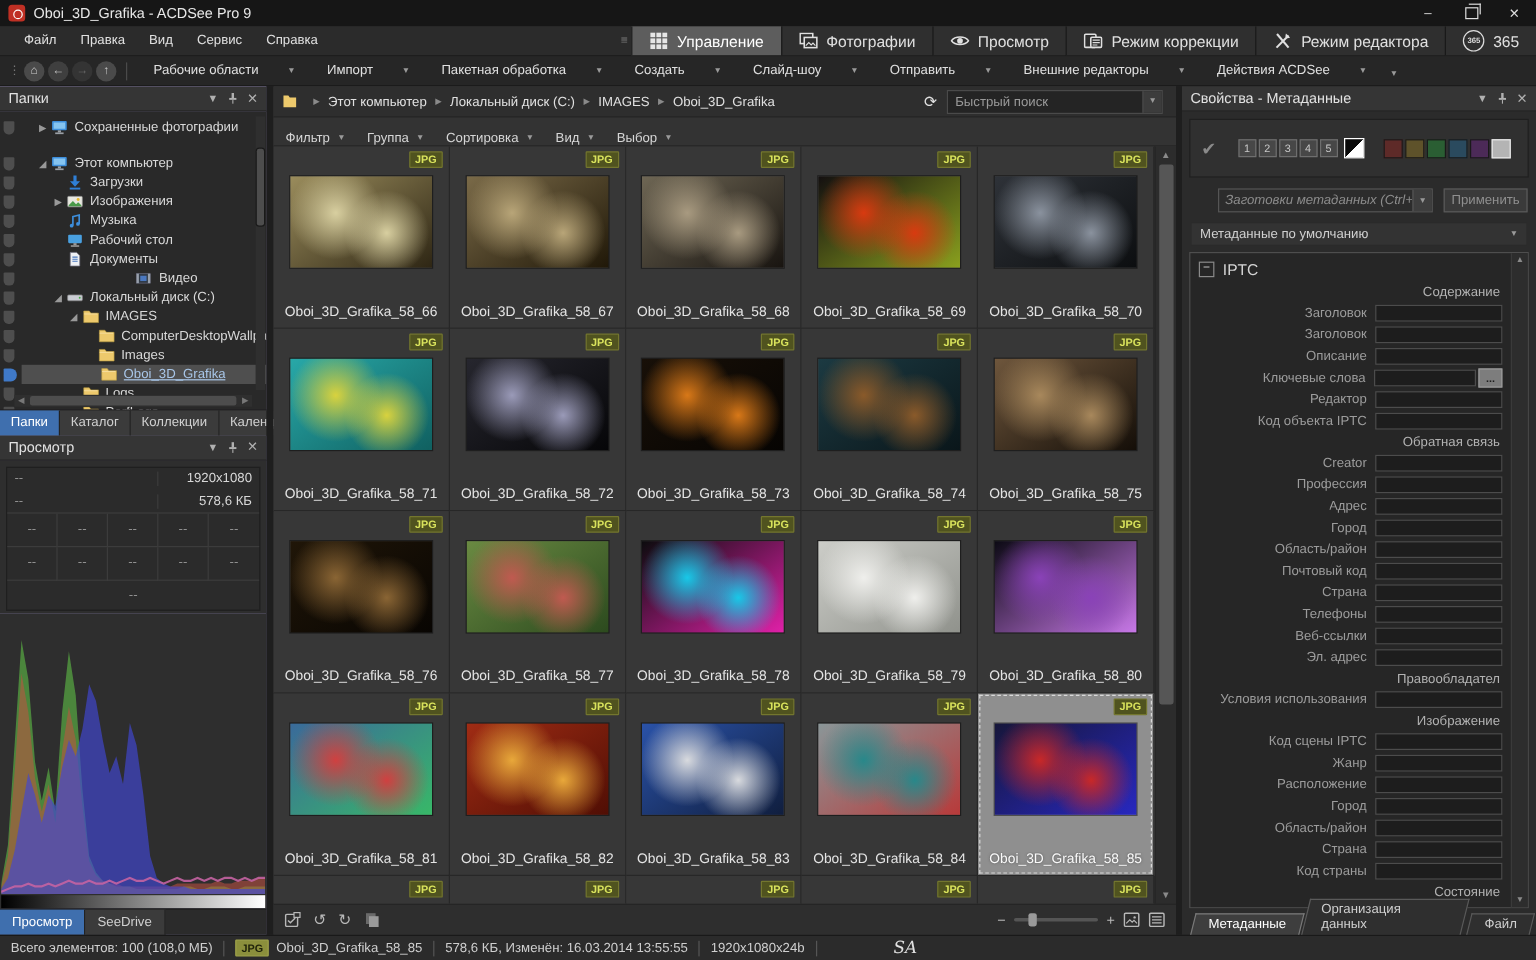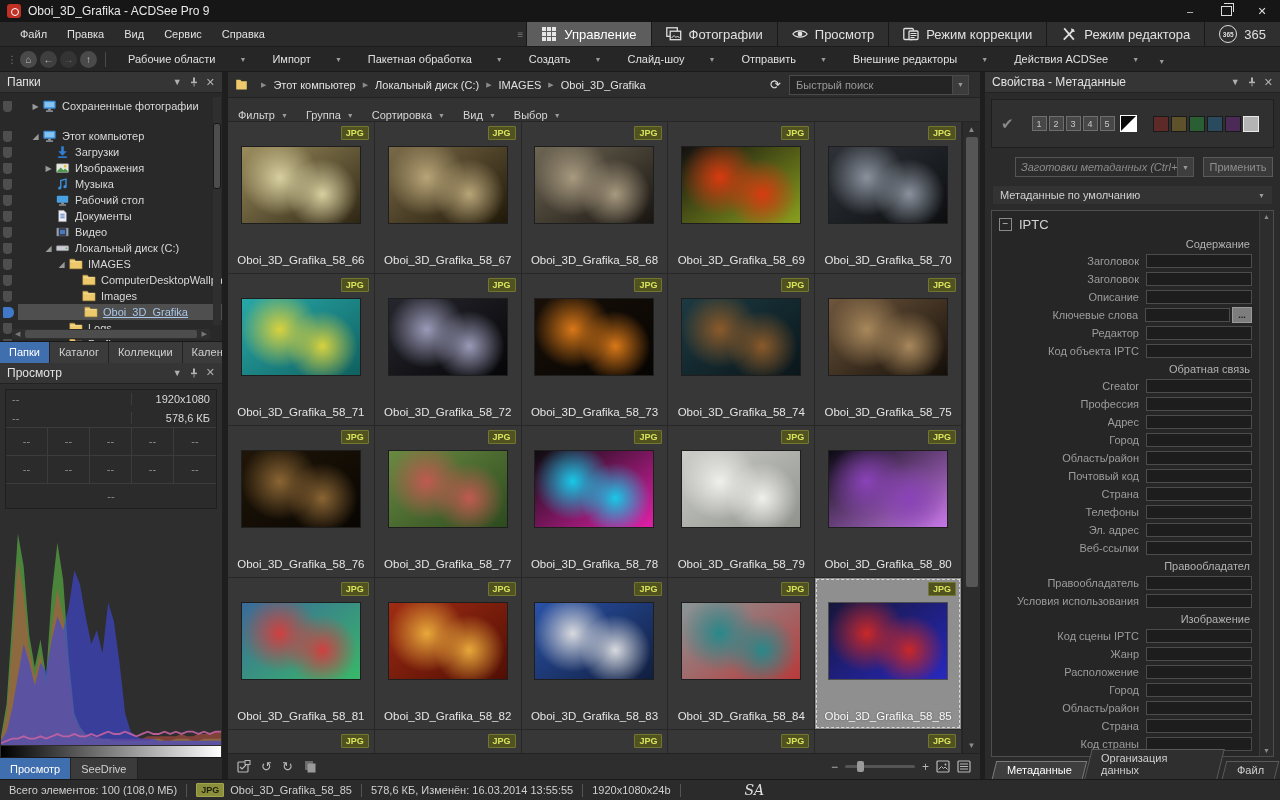--- a/index.html
+++ b/index.html
@@ -413,21 +413,21 @@
                 <svg viewBox="0 0 16 16">
                   <path d="M3.5 1.5h6l3 3v10h-9z" fill="#eef0f4" stroke="#778" stroke-width="0.7"></path>
                   <path d="M5.5 6h5M5.5 8h5M5.5 10h5" stroke="#4a78c0" stroke-width="1"></path>
                 </svg>
               </span>
               <span class="tree-label">Документы</span>
             </span>
           </div>
           <div class="tree-row">
             <span class="marker"></span>
-            <span class="row-band" style="padding-left: 27px;">
+            <span class="row-band" style="padding-left: 27px; justify-content: center;">
               <span class="expander"></span>
               <span class="tree-ico">
                 <svg viewBox="0 0 16 16">
                   <rect x="1.5" y="3.5" width="13" height="9" fill="#303a46" stroke="#667" stroke-width="0.7"></rect>
                   <rect x="1.5" y="3.5" width="2.2" height="9" fill="#98a0ac"></rect>
                   <rect x="12.3" y="3.5" width="2.2" height="9" fill="#98a0ac"></rect>
                   <rect x="5" y="5.5" width="6" height="5" fill="#4a78c0"></rect>
                 </svg>
               </span>
               <span class="tree-label">Видео</span>
@@ -916,32 +916,28 @@
             </div>
             <div class="f-row">
               <span class="f-label">Страна</span>
               <span class="f-input"></span>
             </div>
             <div class="f-row">
               <span class="f-label">Телефоны</span>
               <span class="f-input"></span>
             </div>
             <div class="f-row">
+              <span class="f-label">Веб-ссылки</span>
+              <span class="f-input"></span>
+            </div>
+            <div class="f-row">
               <span class="f-label">Эл. адрес</span>
               <span class="f-input"></span>
             </div>
-            <div class="f-row">
-              <span class="f-label">Веб-ссылки</span>
-              <span class="f-input"></span>
-            </div>
             <div class="g-row">Правообладател</div>
-            <div class="f-row">
-              <span class="f-label">Правообладатель</span>
-              <span class="f-input"></span>
-            </div>
             <div class="f-row">
               <span class="f-label">Условия использования</span>
               <span class="f-input"></span>
             </div>
             <div class="g-row">Изображение</div>
             <div class="f-row">
               <span class="f-label">Код сцены IPTC</span>
               <span class="f-input"></span>
             </div>
             <div class="f-row">

